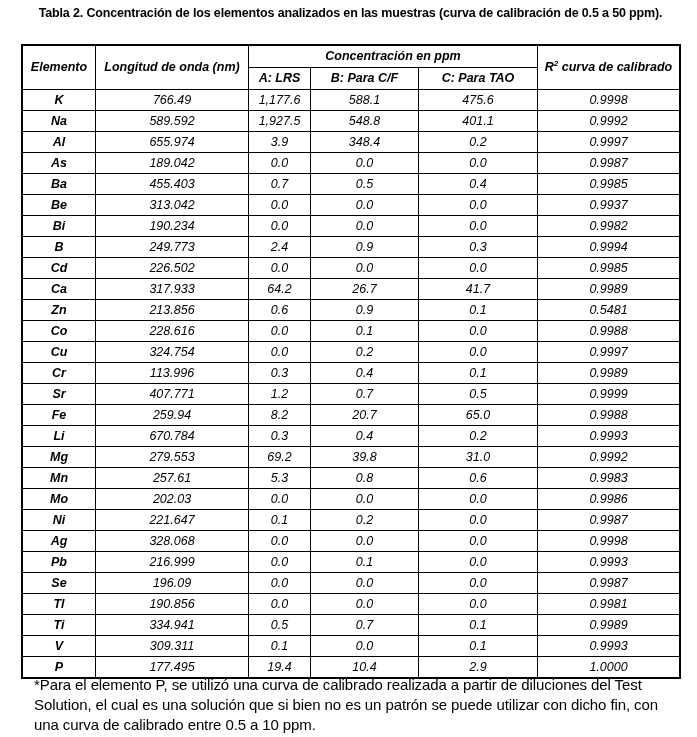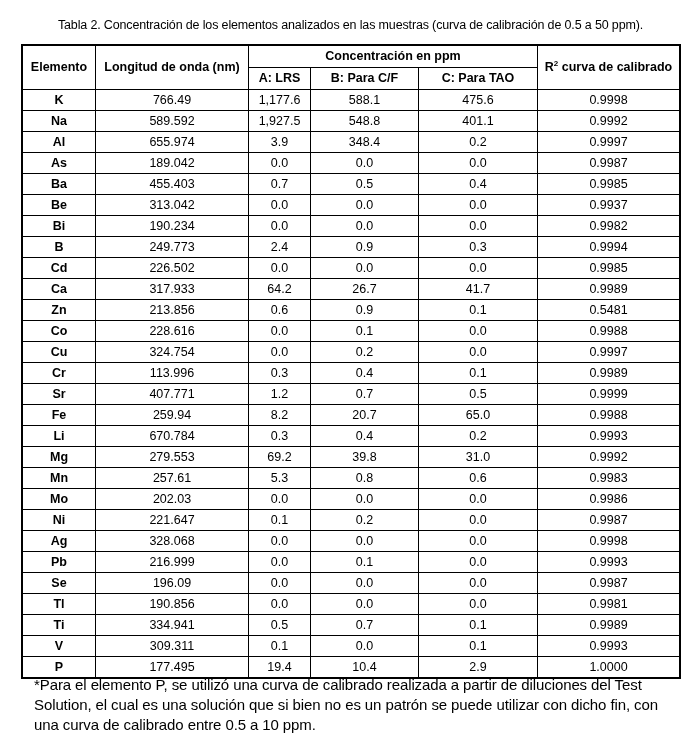--- a/index.html
+++ b/index.html
@@ -2,39 +2,39 @@
 <html><head>
 <meta charset="utf-8">
 <style>
   html, body { margin: 0; padding: 0; background: #ffffff; }
   body {
     width: 697px; height: 737px; overflow: hidden;
     font-family: "Liberation Sans", "DejaVu Sans", sans-serif;
     color: #000;
   }
   .title {
-    position: absolute; left: 22px; top: 16px; width: 657px;
-    text-align: center; font-weight: normal; font-size: 12.5px; line-height: 18px;
+    position: absolute; left: 22px; top: 4px; width: 657px;
+    text-align: center; font-weight: bold; font-size: 12.5px; line-height: 18px;
     letter-spacing: -0.15px;
   }
   table.data {
     position: absolute; left: 22px; top: 45px;
     border-collapse: collapse; table-layout: fixed;
     font-size: 12.5px;
   }
   table.data td, table.data th {
     border: 1px solid #000; padding: 0; text-align: center;
     height: 20px; line-height: 20px;
   }
   table.data th { font-weight: bold; font-size: 12.5px; line-height: 17px; }
   table.data thead tr.h1 th { height: 21px; }
   table.data thead tr.h2 th { height: 21px; }
   table.data td.el { font-weight: bold; }
   table.data thead { border-bottom: 1px solid #000; }
-  .outer { outline: 2px solid #000; outline-offset: -1px; }
+  .outer { outline: 2px solid #000; outline-offset: -1px; font-style: italic; }
   sup { font-size: 8px; line-height: 0; vertical-align: 5px; }
   .footnote {
     position: absolute; left: 34px; top: 675px; width: 645px;
     font-size: 15px; line-height: 20px; letter-spacing: -0.1px;
   }
 </style>
 </head>
 <body>
 
 <div class="title">Tabla 2. Concentración de los elementos analizados en las muestras (curva de calibración de 0.5 a 50 ppm).</div>

